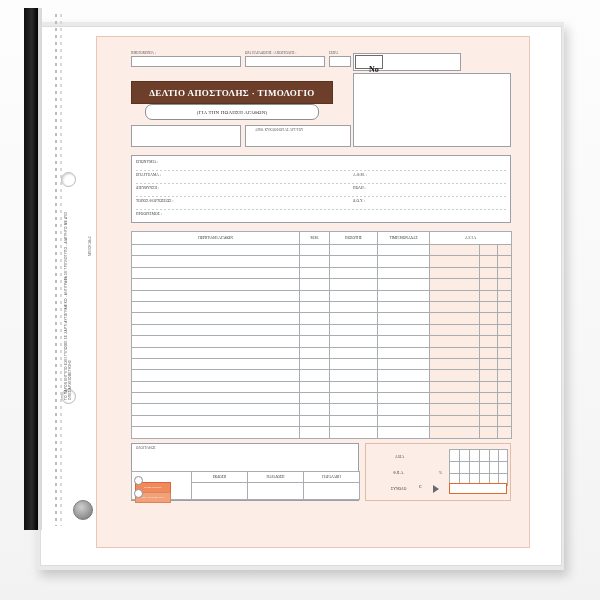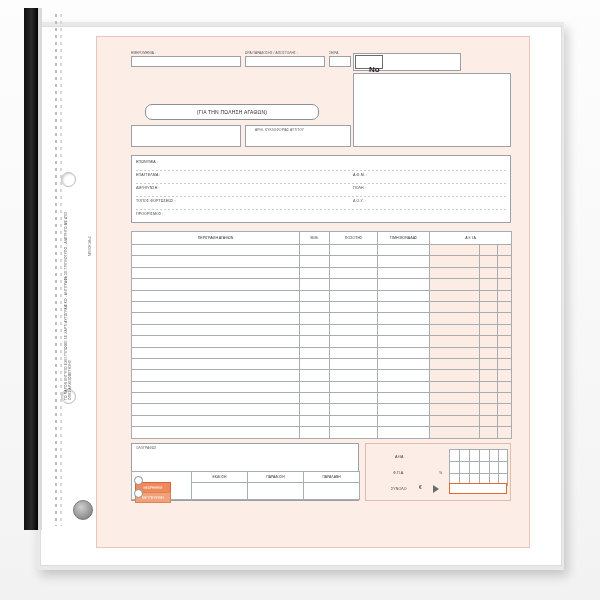--- a/index.html
+++ b/index.html
@@ -60,20 +60,21 @@
   .side-vert2{
     position:absolute;left:88px;top:206px;width:14px;height:50px;
     font-size:3.2px;color:#6a6a6a;line-height:4px;
     writing-mode:vertical-rl;transform:rotate(180deg);
   }
   
   .form{
     position:absolute;left:96px;top:36px;width:432px;height:510px;
     background:#fceee7;
     border:1px solid #e9c6b5;
+    font-family:Liberation Serif, serif;
   }
   .inner{
     position:absolute;left:6px;top:6px;right:6px;bottom:6px;
   }
   .box{
     position:absolute;background:#ffffff;border:1px solid #9aa0a6;
     box-sizing:border-box;
   }
   .lbl{
     position:absolute;font-size:3.6px;color:#3c3c3c;letter-spacing:.1px;
@@ -172,20 +173,23 @@
 
       <div class="lbl s" style="left:226px;top:8px;">ΣΕΙΡΑ</div>
       <div class="box" style="left:226px;top:13px;width:22px;height:11px;"></div>
 
       <div class="box" style="left:250px;top:10px;width:108px;height:18px;"></div>
       <div class="box" style="left:252px;top:12px;width:28px;height:14px;border-color:#6b6b6b;"></div>
       <div class="no-lbl">No</div>
 
       <div class="box" style="left:250px;top:30px;width:158px;height:74px;"></div>
 
+      <div class="title-band">
+        <span>ΔΕΛΤΙΟ ΑΠΟΣΤΟΛΗΣ · ΤΙΜΟΛΟΓΙΟ</span>
+      </div>
       <div class="subtitle-band">
         <span>(ΓΙΑ ΤΗΝ ΠΩΛΗΣΗ ΑΓΑΘΩΝ)</span>
       </div>
 
       <div class="box" style="left:28px;top:82px;width:110px;height:22px;"></div>
       <div class="box" style="left:142px;top:82px;width:106px;height:22px;"></div>
       <div class="lbl s" style="left:152px;top:85px;">ΑΡΙΘ. ΚΥΚΛΟΦΟΡΙΑΣ ΑΥΤ/ΤΟΥ</div>
 
       <div class="box" style="left:28px;top:112px;width:380px;height:68px;"></div>
 

